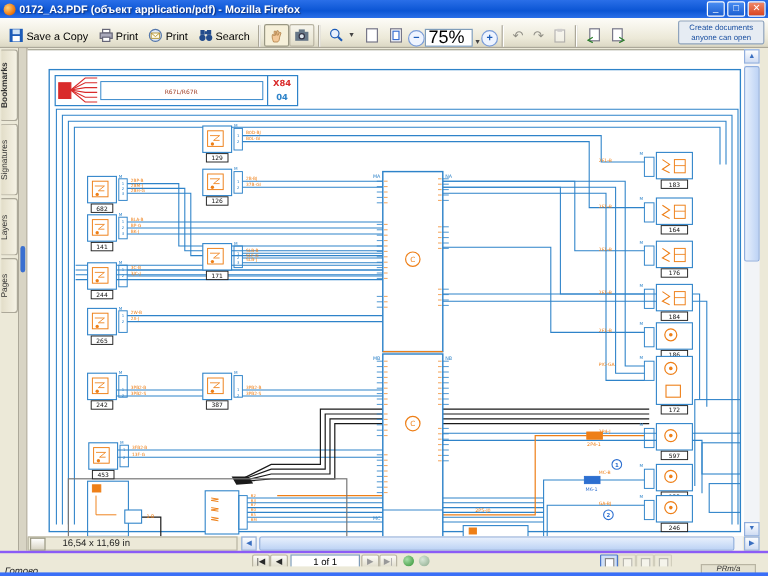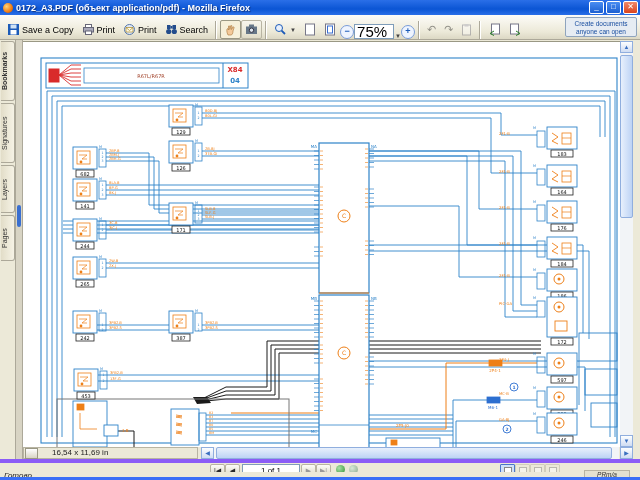--- a/index.html
+++ b/index.html
@@ -60,21 +60,21 @@
     box-sizing:border-box;background:#ece9d8;font-size:8px;line-height:10px;padding-left:28px;color:#222;}
   #psbtn{position:absolute;left:2px;top:1px;width:11px;height:9px;border:1px solid #9a9884;
     background:linear-gradient(#fff,#d8d4c4);}
   #hleft{left:178px;top:0;height:12px;}
   #hright{left:597px;top:0;height:12px;}
   #htrack{position:absolute;left:191px;top:0;width:405px;height:12px;background:#f2f4f7;}
   #hthumb{position:absolute;left:2px;top:0px;width:396px;height:12px;
     background:linear-gradient(#e8f0fc,#bdd3f5);border:1px solid #90aede;box-sizing:border-box;border-radius:2px;}
   
   #navrow{position:absolute;left:0;top:459px;width:640px;height:13px;background:#ece9d8;
-    border-top:4px solid #8b5cf6;text-decoration:underline;}
+    border-top:2px solid #8b5cf6;text-decoration:underline;}
   .navbtn{position:absolute;top:1px;width:13px;height:11px;text-align:center;font-size:7px;
     line-height:11px;color:#2a2a2a;border:1px solid #b8b4a2;border-radius:2px;
     background:linear-gradient(#fdfcf8,#dcd8c4);}
   .navbtn.dis{color:#999;}
   #pagebox{position:absolute;left:242px;top:1px;width:56px;height:11px;background:#fff;
     border:1px solid #7f9db9;font-size:8px;text-align:center;line-height:11px;}
   .greenbtn{position:absolute;top:2px;width:9px;height:9px;border-radius:50%;}
   .layico{position:absolute;top:1px;width:13px;height:11px;border:1px solid #b8b4a2;border-radius:1px;}
   .layico .pg{position:absolute;left:3px;top:2px;width:6px;height:7px;background:#fff;border:1px solid #888;}
   

